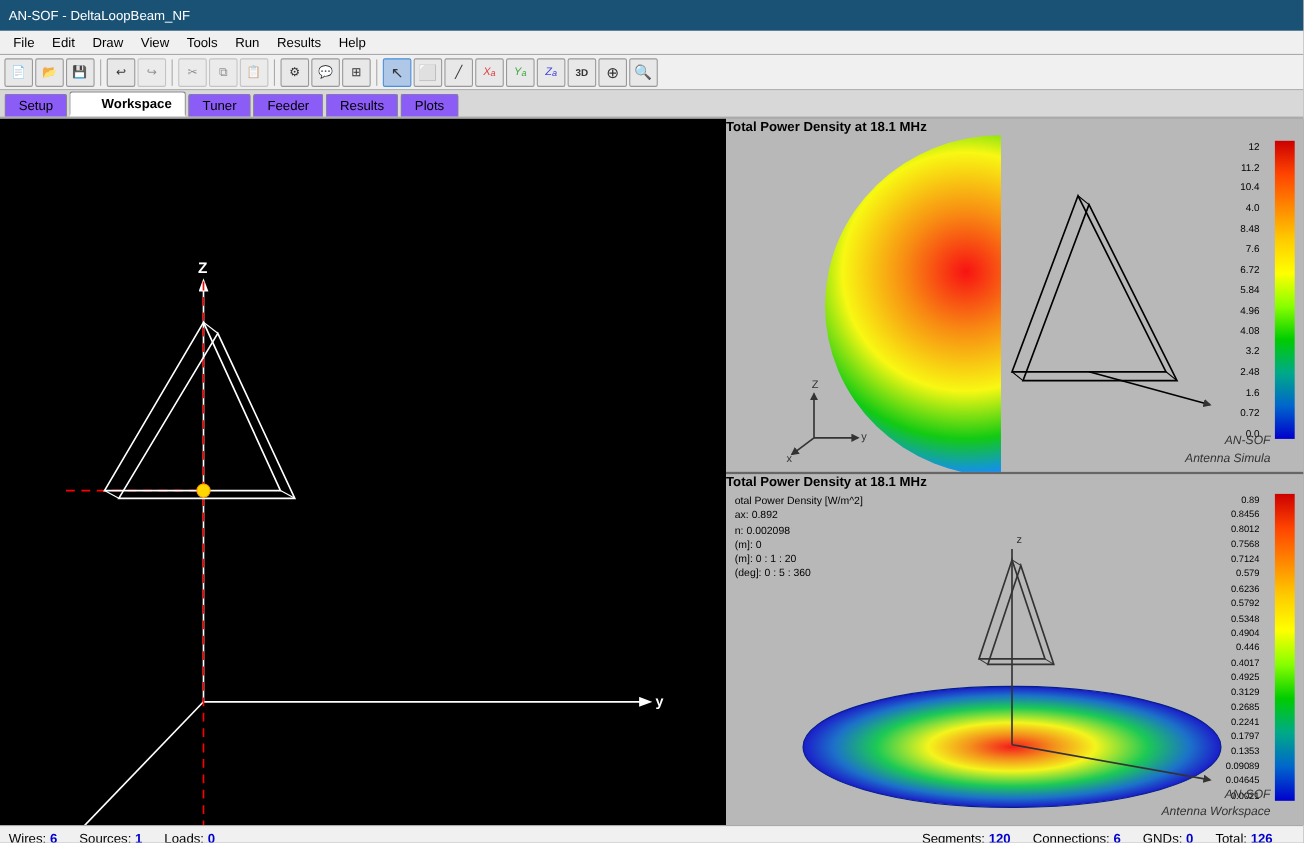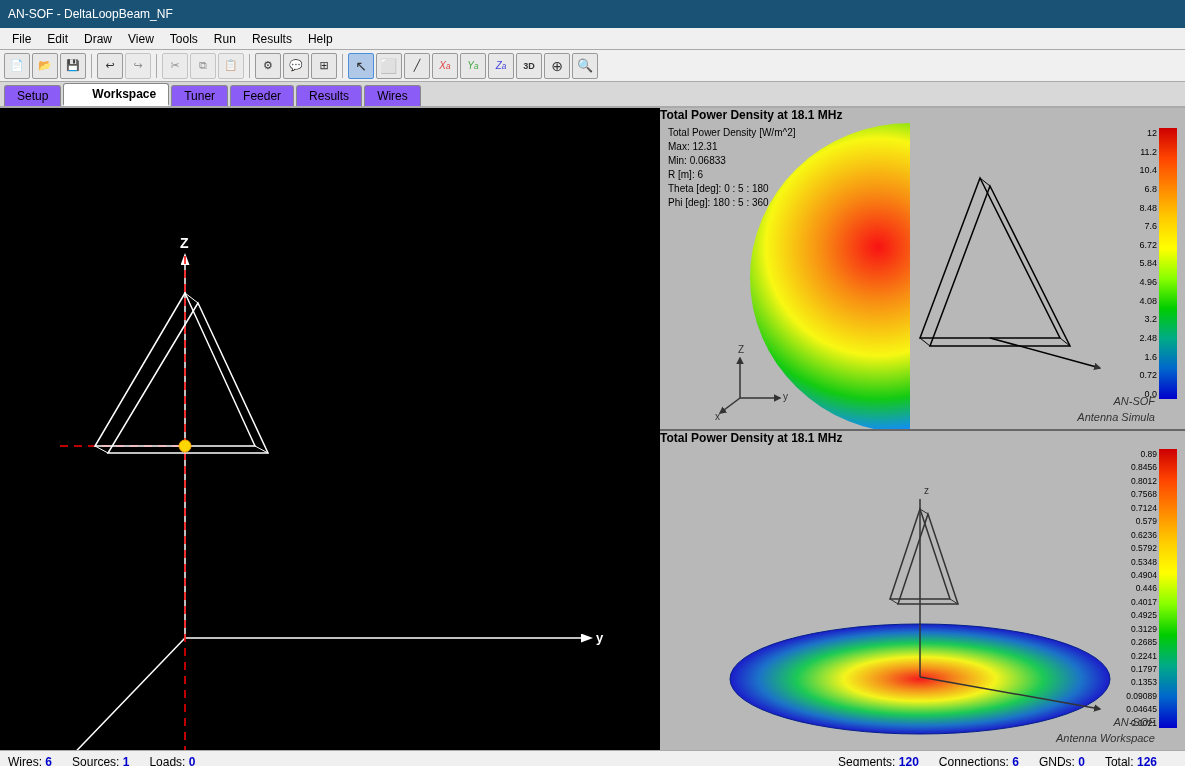--- a/index.html
+++ b/index.html
@@ -156,21 +156,21 @@
       position: absolute;
       right: 8px;
       top: 20px;
       width: 18px;
       height: calc(100% - 50px);
       display: flex;
       flex-direction: column;
     }
     .scale-labels {
       position: absolute;
-      right: 28px;
+      right: 40px;
       top: 20px;
       height: calc(100% - 50px);
       display: flex;
       flex-direction: column;
       justify-content: space-between;
       font-size: 9px;
       color: #000;
       text-align: right;
     }
 
@@ -240,21 +240,21 @@
   <div class="toolbar-btn" title="Zoom Fit" style="font-size:14px;">⊕</div>
   <div class="toolbar-btn" title="Zoom" style="font-size:13px;">🔍</div>
 </div>
 
 <div id="tabbar">
   <div class="tab">Setup</div>
   <div class="tab active">Workspace</div>
   <div class="tab">Tuner</div>
   <div class="tab">Feeder</div>
   <div class="tab">Results</div>
-  <div class="tab">Wires</div>
+  <div class="tab">Plots</div>
 </div>
 
 <div id="main">
 
   <div id="workspace-view">
     <svg width="660" height="642" style="position:absolute;top:0;left:0;">
 
       <rect width="660" height="642" fill="#000"></rect>
 
       <line x1="185" y1="530" x2="185" y2="148" stroke="white" stroke-width="1.5" marker-end="url(#arrowW)"></line>
@@ -290,28 +290,20 @@
       <text x="596" y="534" fill="white" font-size="13" font-weight="bold">y</text>
       <text x="50" y="668" fill="white" font-size="13" font-weight="bold">x</text>
     </svg>
   </div>
 
   <div id="right-panel">
 
     <div id="plot-top">
       <div class="plot-title">Total Power Density at 18.1 MHz</div>
 
-      <div class="plot-info">
-        <div>Total Power Density [W/m^2]</div>
-        <div>Max: 12.31</div>
-        <div>Min: 0.06833</div>
-        <div>R [m]: 6</div>
-        <div>Theta [deg]: 0 : 5 : 180</div>
-        <div>Phi [deg]: 180 : 5 : 360</div>
-      </div>
 
       <svg width="420" height="320" style="position:absolute; left:50px; top:10px;">
         <defs>
           <radialGradient id="patternGrad" cx="40%" cy="40%" r="70%">
             <stop offset="0%" stop-color="#ff0000"></stop>
             <stop offset="25%" stop-color="#ff8800"></stop>
             <stop offset="50%" stop-color="#ffff00"></stop>
             <stop offset="70%" stop-color="#00cc00"></stop>
             <stop offset="85%" stop-color="#0088ff"></stop>
             <stop offset="100%" stop-color="#0000cc"></stop>
@@ -345,21 +337,21 @@
         <line x1="280" y1="220" x2="390" y2="250" stroke="#000" stroke-width="1.5" marker-end="url(#axisArr)"></line>
       </svg>
 
       <div class="color-scale">
         <div style="flex:1; background: linear-gradient(to bottom, #cc0000, #ff4400, #ff8800, #ffcc00, #ffff00, #88ff00, #00cc00, #00aa88, #0066cc, #0000cc); width:18px; height:100%;"></div>
       </div>
       <div class="scale-labels">
         <span>12</span>
         <span>11.2</span>
         <span>10.4</span>
-        <span>6.8</span>
+        <span>4.0</span>
         <span>8.48</span>
         <span>7.6</span>
         <span>6.72</span>
         <span>5.84</span>
         <span>4.96</span>
         <span>4.08</span>
         <span>3.2</span>
         <span>2.48</span>
         <span>1.6</span>
         <span>0.72</span>
@@ -368,20 +360,28 @@
 
       <div class="ansof-brand">
         <div>AN-SOF</div>
         <div>Antenna Simula</div>
       </div>
     </div>
 
     <div id="plot-bottom">
       <div class="plot-title">Total Power Density at 18.1 MHz</div>
 
+      <div class="plot-info" style="font-size:9.5px;">
+        <div>otal Power Density [W/m^2]</div>
+        <div>ax: 0.892</div>
+        <div>n: 0.002098</div>
+        <div>(m]: 0</div>
+        <div>(m]: 0 : 1 : 20</div>
+        <div>(deg]: 0 : 5 : 360</div>
+      </div>
 
       <svg width="420" height="300" style="position:absolute; left:50px; top:18px;">
         <defs>
           <radialGradient id="groundGrad" cx="50%" cy="50%" r="50%">
             <stop offset="0%" stop-color="#ff0000"></stop>
             <stop offset="20%" stop-color="#ff8800"></stop>
             <stop offset="40%" stop-color="#ffff00"></stop>
             <stop offset="65%" stop-color="#00cc44"></stop>
             <stop offset="85%" stop-color="#0066cc"></stop>
             <stop offset="100%" stop-color="#0000cc"></stop>

